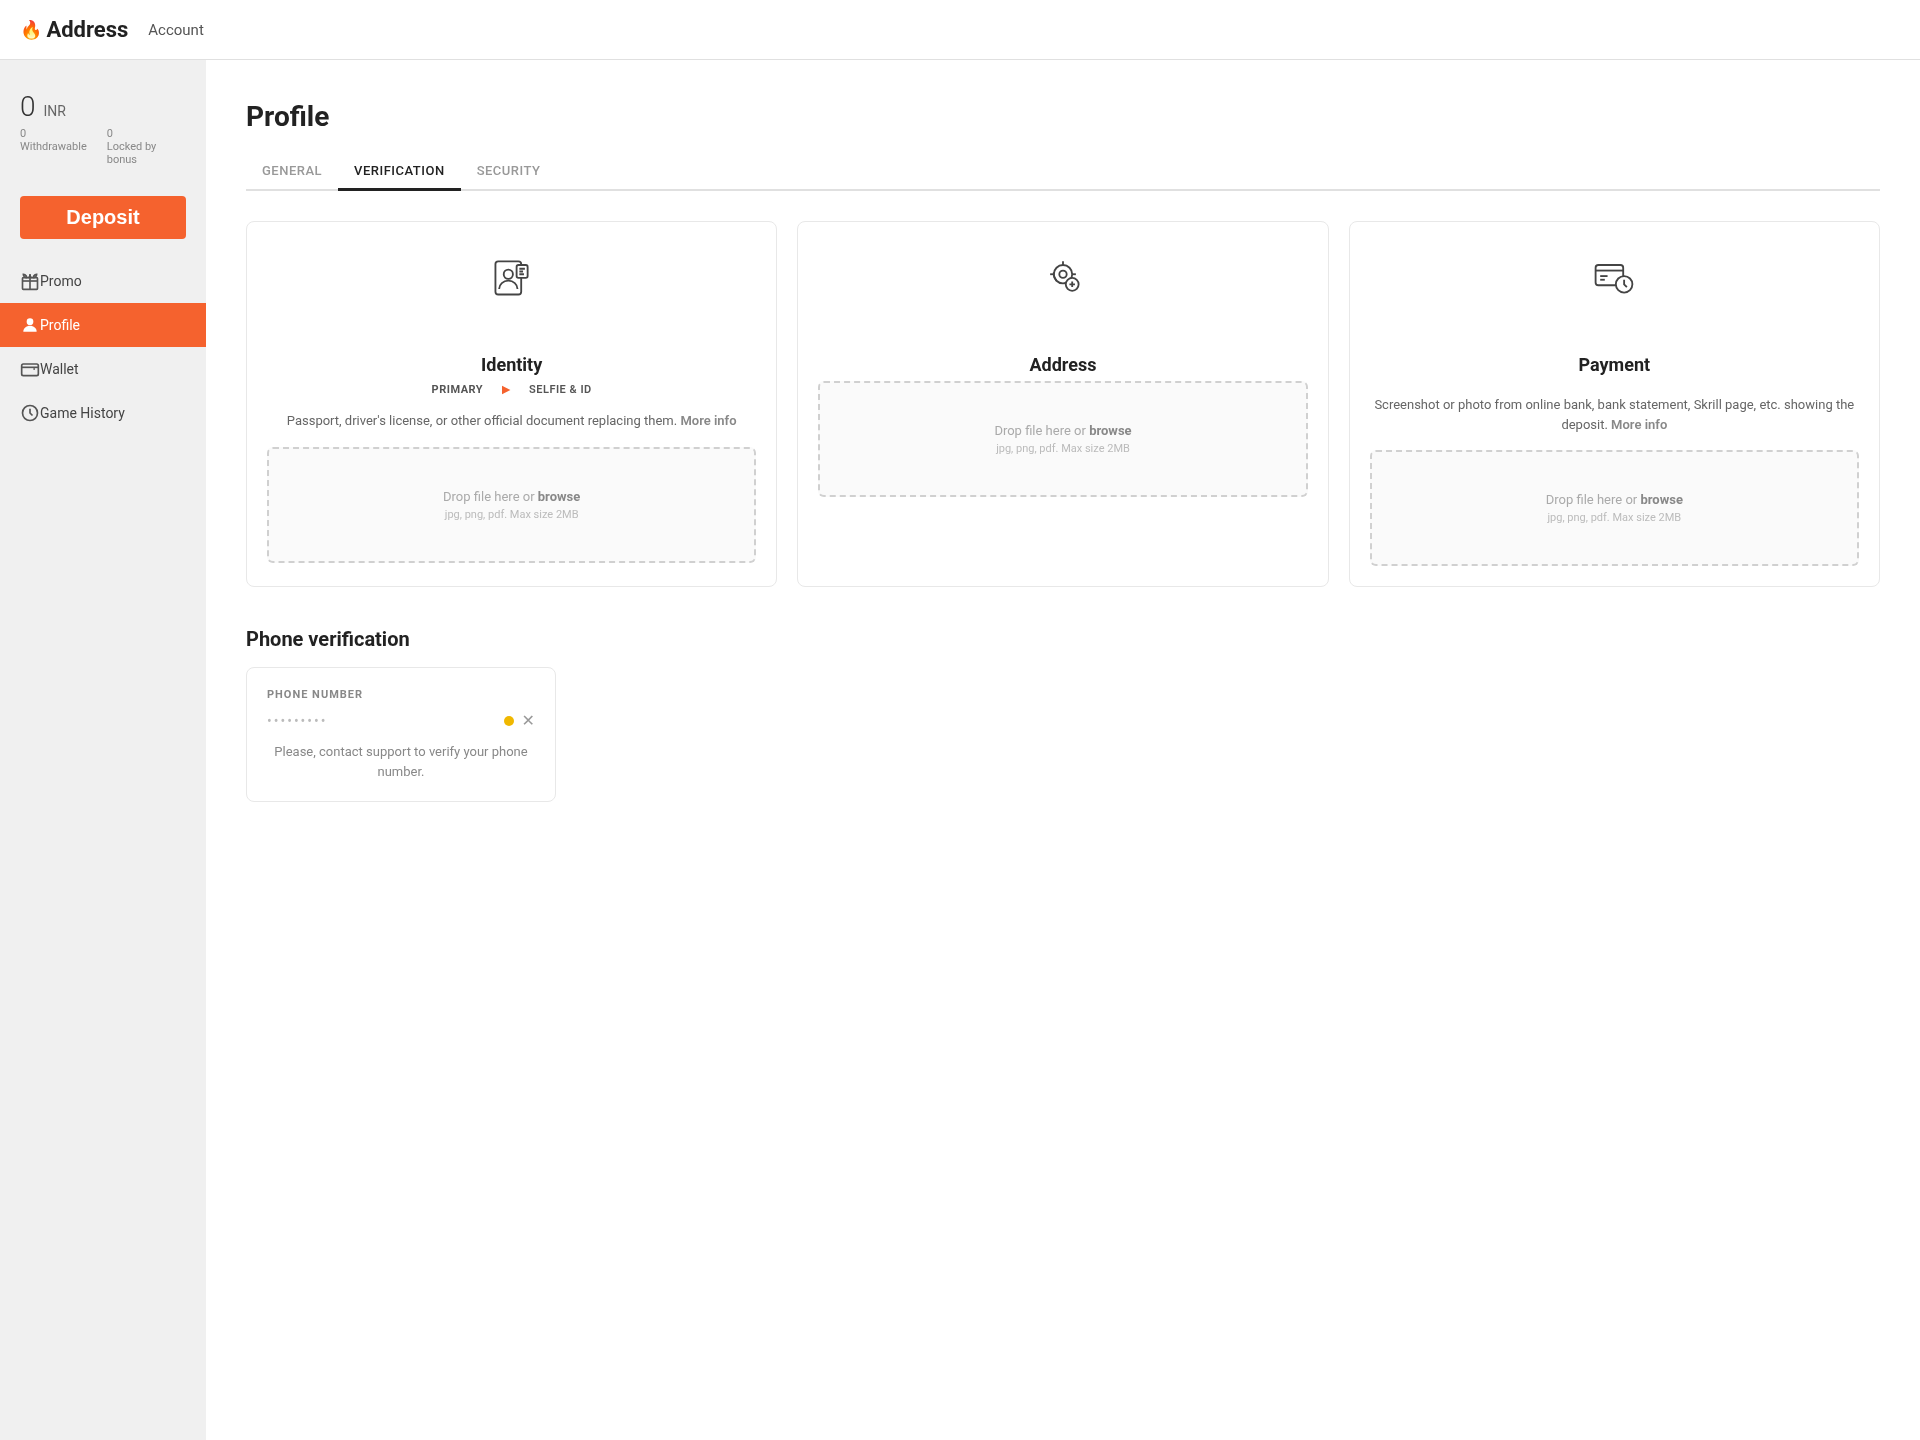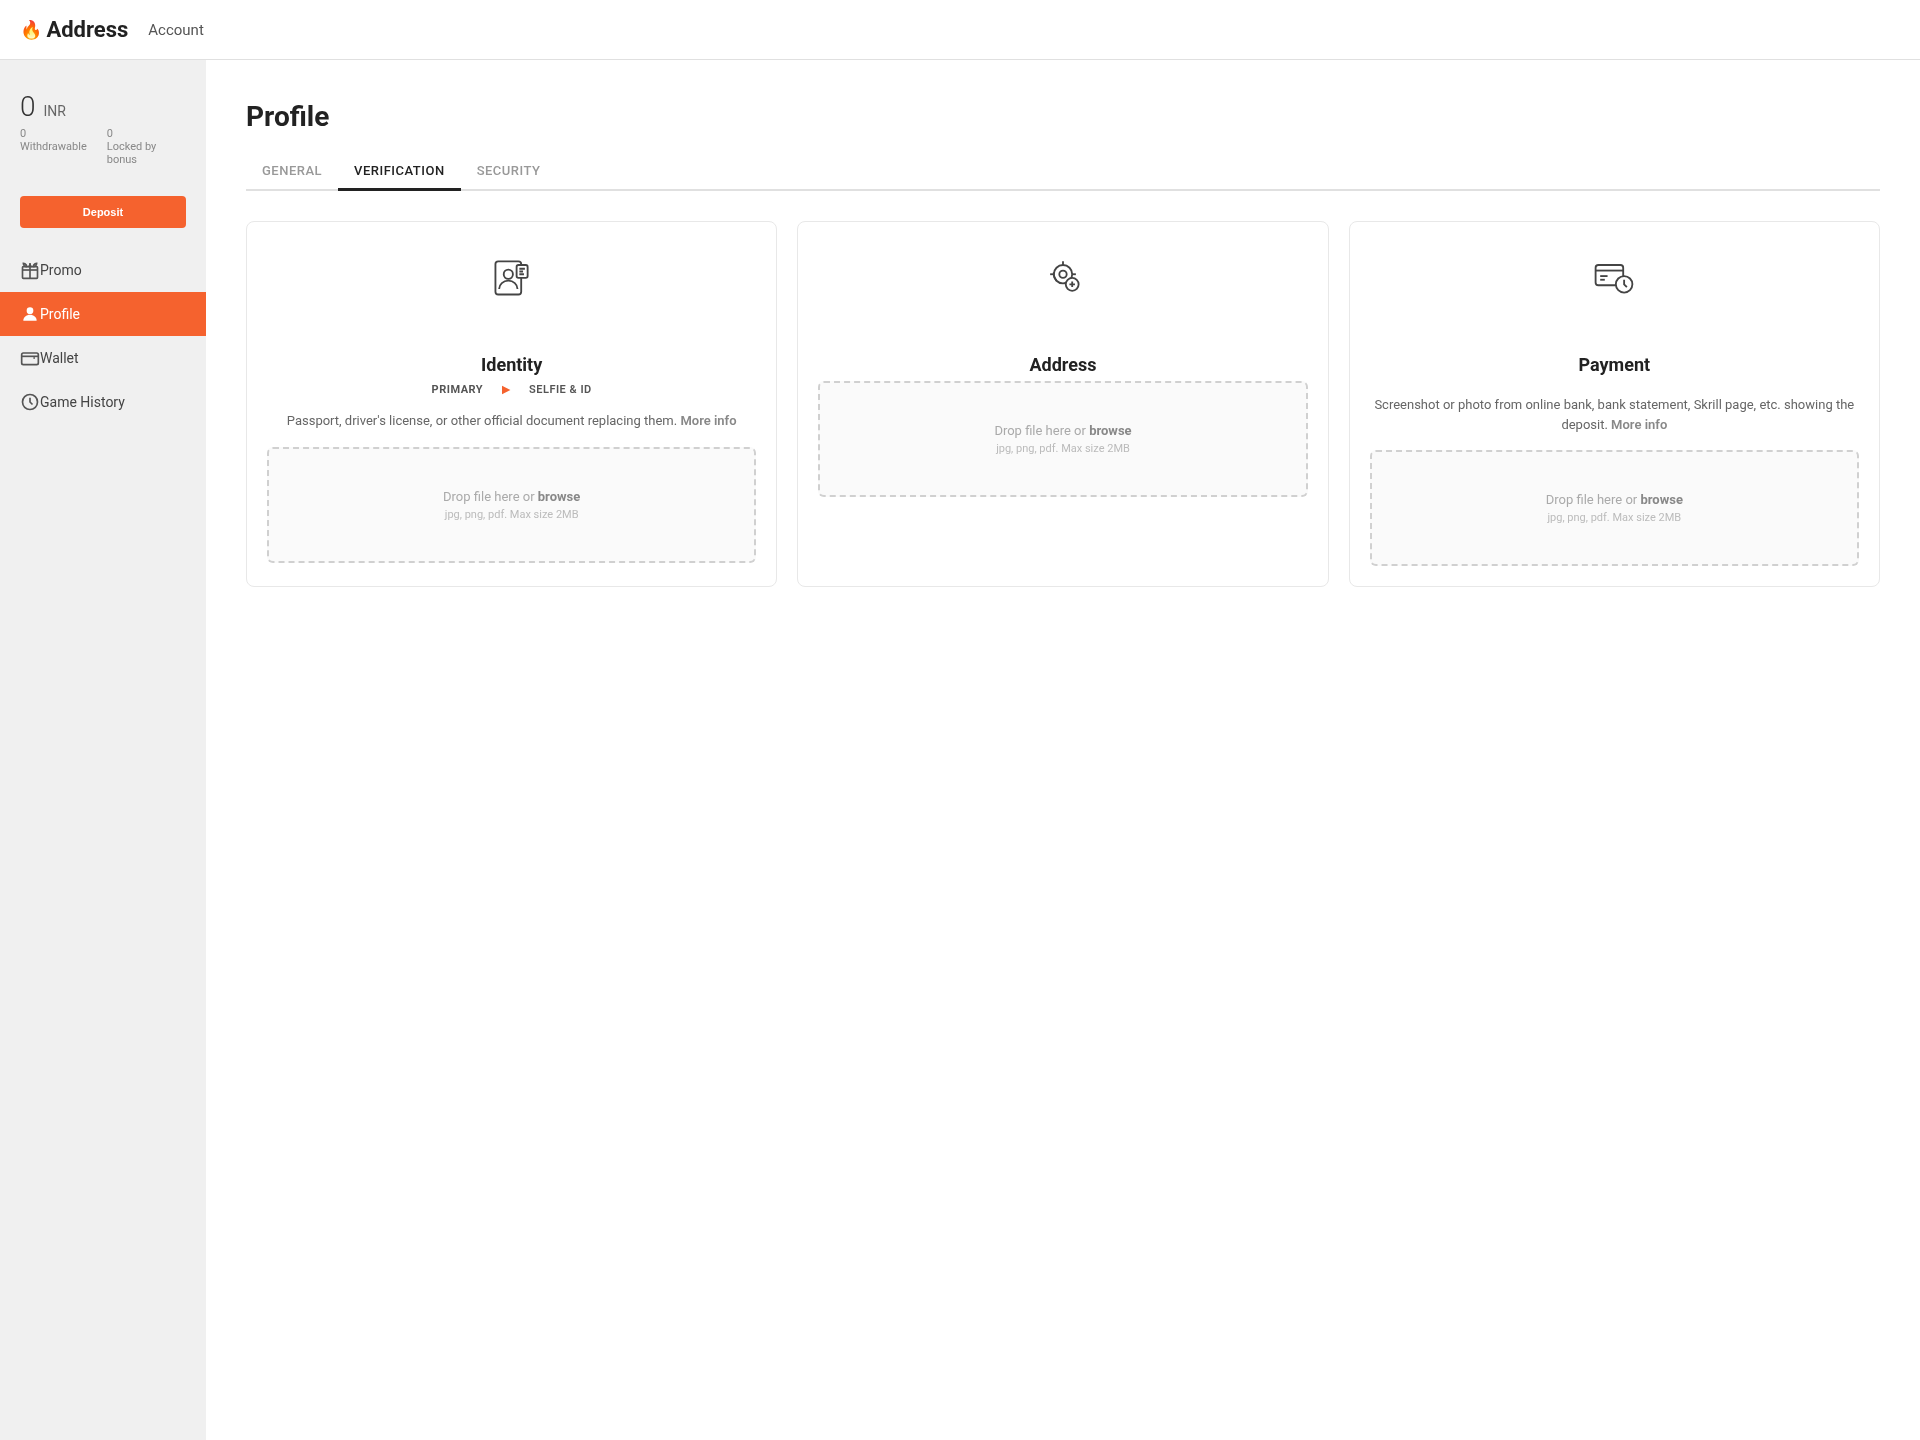--- a/index.html
+++ b/index.html
@@ -82,21 +82,21 @@
     }
     .deposit-btn {
       display: block;
       width: calc(100% - 40px);
       margin: 10px 20px;
       background: #f5622e;
       color: #fff;
       border: none;
       border-radius: 4px;
       padding: 10px;
-      font-size: 11px;
+      font-size: 20px;
       font-weight: 600;
       cursor: pointer;
       text-align: center;
     }
     .sidebar-nav {
       margin-top: 10px;
     }
     .sidebar-item {
       display: flex;
       align-items: center;
@@ -471,15 +471,27 @@
         <div class="drop-zone">
           <div class="drop-zone-text">
             <span>Drop file here or </span><strong class="browse">browse</strong>
           </div>
           <div class="drop-zone-hint">jpg, png, pdf. Max size 2MB</div>
         </div>
       </div>
 
     </div>
 
+    <div class="phone-section">
+      <h2 class="section-title">Phone verification</h2>
+      <div class="phone-card">
+        <div class="phone-label">PHONE NUMBER</div>
+        <div class="phone-input-row">
+          <span class="phone-number-display">•••••••••</span>
+          <div class="phone-status-dot"></div>
+          <button class="phone-clear-btn">✕</button>
+        </div>
+        <p class="phone-support-text">Please, contact support to verify your phone number.</p>
+      </div>
+    </div>
 
   </main>
 </div>
 
 </body></html>

